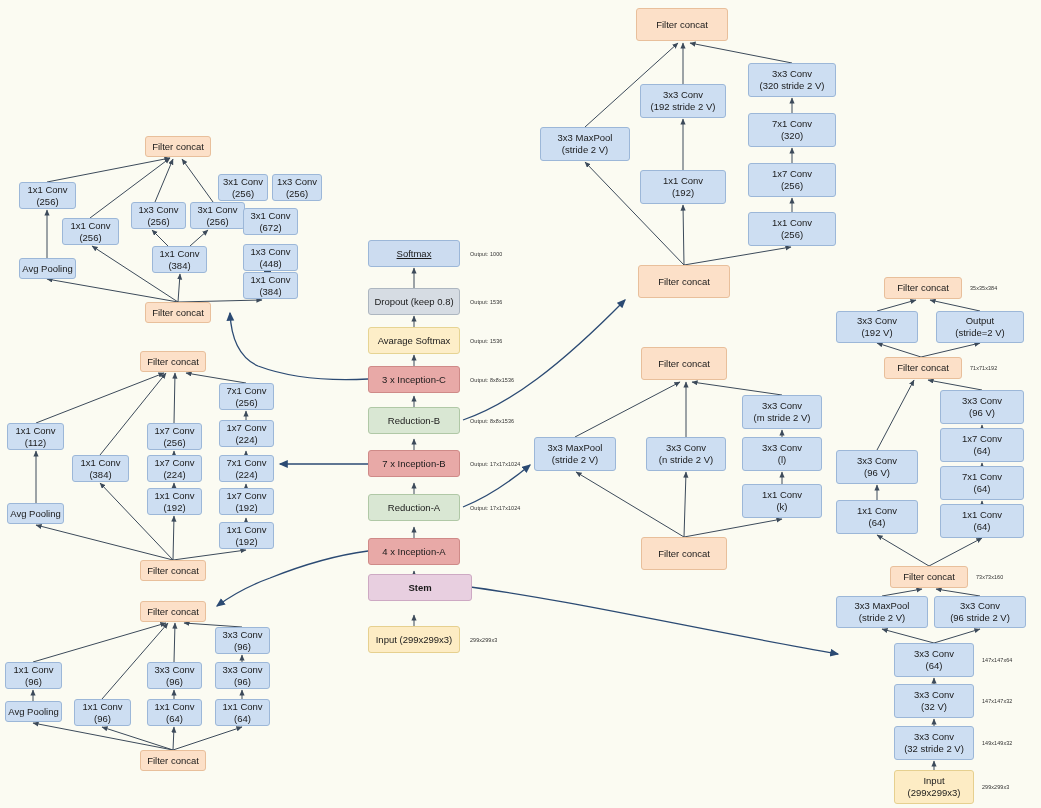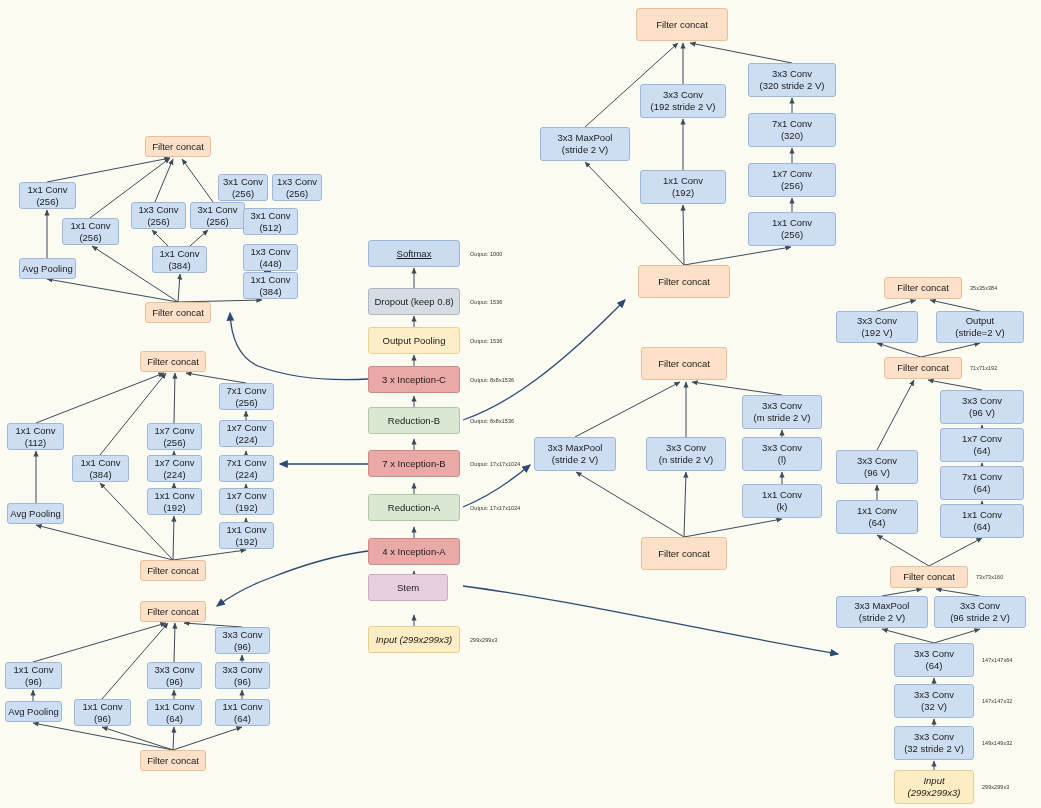--- a/index.html
+++ b/index.html
@@ -36,21 +36,21 @@
     font-size: 9.5px;
     line-height: 1.22;
     color: #1a1a1a;
     background: #ccdcf0;
     z-index: 2;
   }
   .node .l2 { display: block; }
   
   .n-conv     { background:#cddef2; border-color:#9cb7d8; }
   .n-concat   { background:#fce0c8; border-color:#e8bf9b; }
-  .n-input    { background:#fdecc4; border-color:#e6d08f;font-style:italic; }
+  .n-input    { background:#fdecc4; border-color:#e6d08f; }
   .n-softmax  { background:#ccdcf0; border-color:#9cb7d8; }
   .n-dropout  { background:#d6dce3; border-color:#adb6c0; }
   .n-avgpool  { background:#fdeec8; border-color:#e6d493; }
   .n-inception{ background:#e8a9a7; border-color:#cf8a88; }
   .n-reduction{ background:#d9e7d3; border-color:#b0c8a6; }
   .n-stem     { background:#e8cfe0; border-color:#cda9c3; }
 
   .sidelabel {
     position: absolute;
     font-size: 5.4px;
@@ -192,38 +192,38 @@
   </svg>
 
   <div id="nodes">
       <div class="node n-softmax" style="left: 368px; top: 240px; width: 92px; height: 27px; text-decoration: underline;">
         <span>Softmax</span>
       </div>
       <div class="node n-dropout" style="left: 368px; top: 288px; width: 92px; height: 27px;">
         <span>Dropout (keep 0.8)</span>
       </div>
       <div class="node n-avgpool" style="left: 368px; top: 327px; width: 92px; height: 27px;">
-        <span>Output Pooling</span>
+        <span>Avarage Softmax</span>
       </div>
       <div class="node n-inception" style="left: 368px; top: 366px; width: 92px; height: 27px;">
         <span>3 x Inception-C</span>
       </div>
       <div class="node n-reduction" style="left: 368px; top: 407px; width: 92px; height: 27px;">
         <span>Reduction-B</span>
       </div>
       <div class="node n-inception" style="left: 368px; top: 450px; width: 92px; height: 27px;">
         <span>7 x Inception-B</span>
       </div>
       <div class="node n-reduction" style="left: 368px; top: 494px; width: 92px; height: 27px;">
         <span>Reduction-A</span>
       </div>
       <div class="node n-inception" style="left: 368px; top: 538px; width: 92px; height: 27px;">
         <span>4 x Inception-A</span>
       </div>
-      <div class="node n-stem" style="left: 368px; top: 574px; width: 80px; height: 27px;">
+      <div class="node n-stem" style="left: 368px; top: 574px; width: 104px; height: 27px; font-weight: bold;">
         <span>Stem</span>
       </div>
       <div class="node n-input" style="left: 368px; top: 626px; width: 92px; height: 27px;">
         <span>Input (299x299x3)</span>
       </div>
       <div class="node n-concat" style="left: 145px; top: 136px; width: 66px; height: 21px;">
         <span>Filter concat</span>
       </div>
       <div class="node n-conv" style="left: 19px; top: 182px; width: 57px; height: 27px;">
         <span>1x1 Conv</span>
@@ -251,21 +251,21 @@
       <div class="node n-conv" style="left: 218px; top: 174px; width: 50px; height: 27px;">
         <span>3x1 Conv</span>
         <span class="l2">(256)</span>
       </div>
       <div class="node n-conv" style="left: 272px; top: 174px; width: 50px; height: 27px;">
         <span>1x3 Conv</span>
         <span class="l2">(256)</span>
       </div>
       <div class="node n-conv" style="left: 243px; top: 208px; width: 55px; height: 27px;">
         <span>3x1 Conv</span>
-        <span class="l2">(512)</span>
+        <span class="l2">(672)</span>
       </div>
       <div class="node n-conv" style="left: 243px; top: 244px; width: 55px; height: 27px;">
         <span>1x3 Conv</span>
         <span class="l2">(448)</span>
       </div>
       <div class="node n-conv" style="left: 243px; top: 272px; width: 55px; height: 27px;">
         <span>1x1 Conv</span>
         <span class="l2">(384)</span>
       </div>
       <div class="node n-concat" style="left: 145px; top: 302px; width: 66px; height: 21px;">

